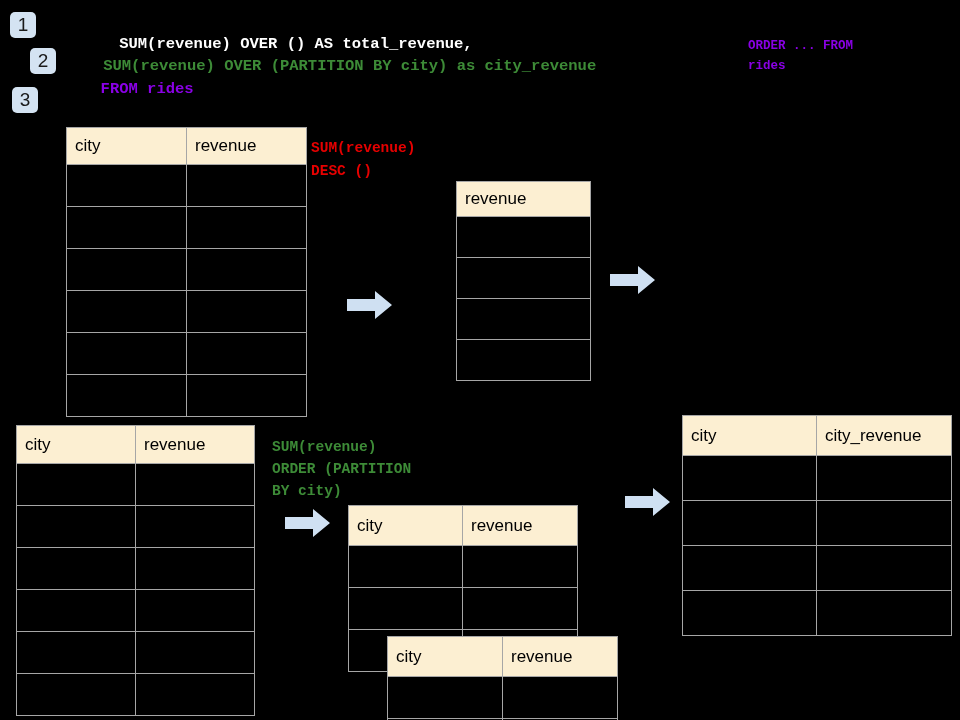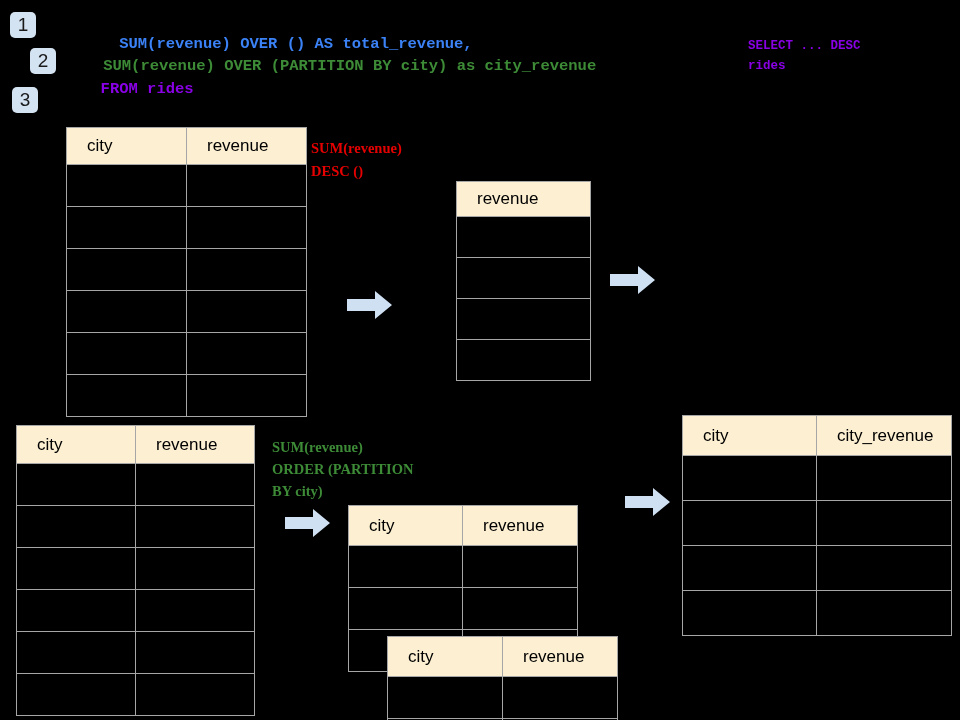--- a/index.html
+++ b/index.html
@@ -33,36 +33,36 @@
   
   .code {
     position: absolute;
     font-family: "Liberation Mono", "DejaVu Sans Mono", monospace;
     font-weight: bold;
     font-size: 15.5px;
     line-height: 22px;
     white-space: pre;
   }
   .c-purple { color: #8a00e6; }
-  .c-red    { color: #3b82f6; }
+  .c-red    { color: #ffffff; }
   .c-green  { color: #3d8b37; }
 
   .side-note {
     position: absolute;
     font-family: "Liberation Mono", "DejaVu Sans Mono", monospace;
     font-weight: bold;
     font-size: 12.5px;
     line-height: 19px;
     white-space: pre;
     color: #8a00e6;
   }
 
   .annot {
     position: absolute;
-    font-family: Liberation Serif, serif;
+    font-family: Liberation Mono, monospace;
     font-weight: bold;
     font-size: 14.5px;
     line-height: 22px;
     white-space: pre;
   }
 
   
   .tbl {
     position: absolute;
     border-collapse: collapse;
@@ -75,21 +75,21 @@
     margin: 0;
     background: #000000;
   }
   .tbl th {
     background: #fcefd2;
     color: #000000;
     font-family: "Liberation Sans", sans-serif;
     font-weight: normal;
     font-size: 17px;
     text-align: left;
-    padding-left: 20px;
+    padding-left: 8px;
   }
 
   
   .arrow {
     position: absolute;
   }
   .arrow svg { display: block; }
 </style>
 </head>
 <body>
@@ -97,21 +97,21 @@
 <div id="canvas">
 
   <div class="badge" style="left:10px; top:12px;">1</div>
   <div class="badge" style="left:30px; top:48px;">2</div>
   <div class="badge" style="left:12px; top:87px;">3</div>
 
   <div class="code c-red" style="left:82px; top:33px;">    SUM(revenue) OVER () AS total_revenue,</div>
   <div class="code c-green" style="left:66px; top:55px;">    SUM(revenue) OVER (PARTITION BY city) as city_revenue</div>
   <div class="code c-purple" style="left:82px; top:78px;text-align:right;">  FROM rides</div>
 
-  <div class="side-note" style="left:748px; top:37px;">SELECT ... DESC</div>
+  <div class="side-note" style="left:748px; top:37px;">ORDER ... FROM</div>
   <div class="side-note" style="left:748px; top:57px;">rides</div>
 
   <div class="annot" style="left:311px; top:137px; color:#e60000;">SUM(revenue)</div>
   <div class="annot" style="left:311px; top:160px; color:#e60000;">DESC ()</div>
 
   <div class="annot" style="left:272px; top:436px; color:#3d8b37;">SUM(revenue)</div>
   <div class="annot" style="left:272px; top:458px; color:#3d8b37;">ORDER (PARTITION</div>
   <div class="annot" style="left:272px; top:480px; color:#3d8b37;">BY city)</div>
 
   <table class="tbl" style="left:66px; top:127px; width:240px;">

